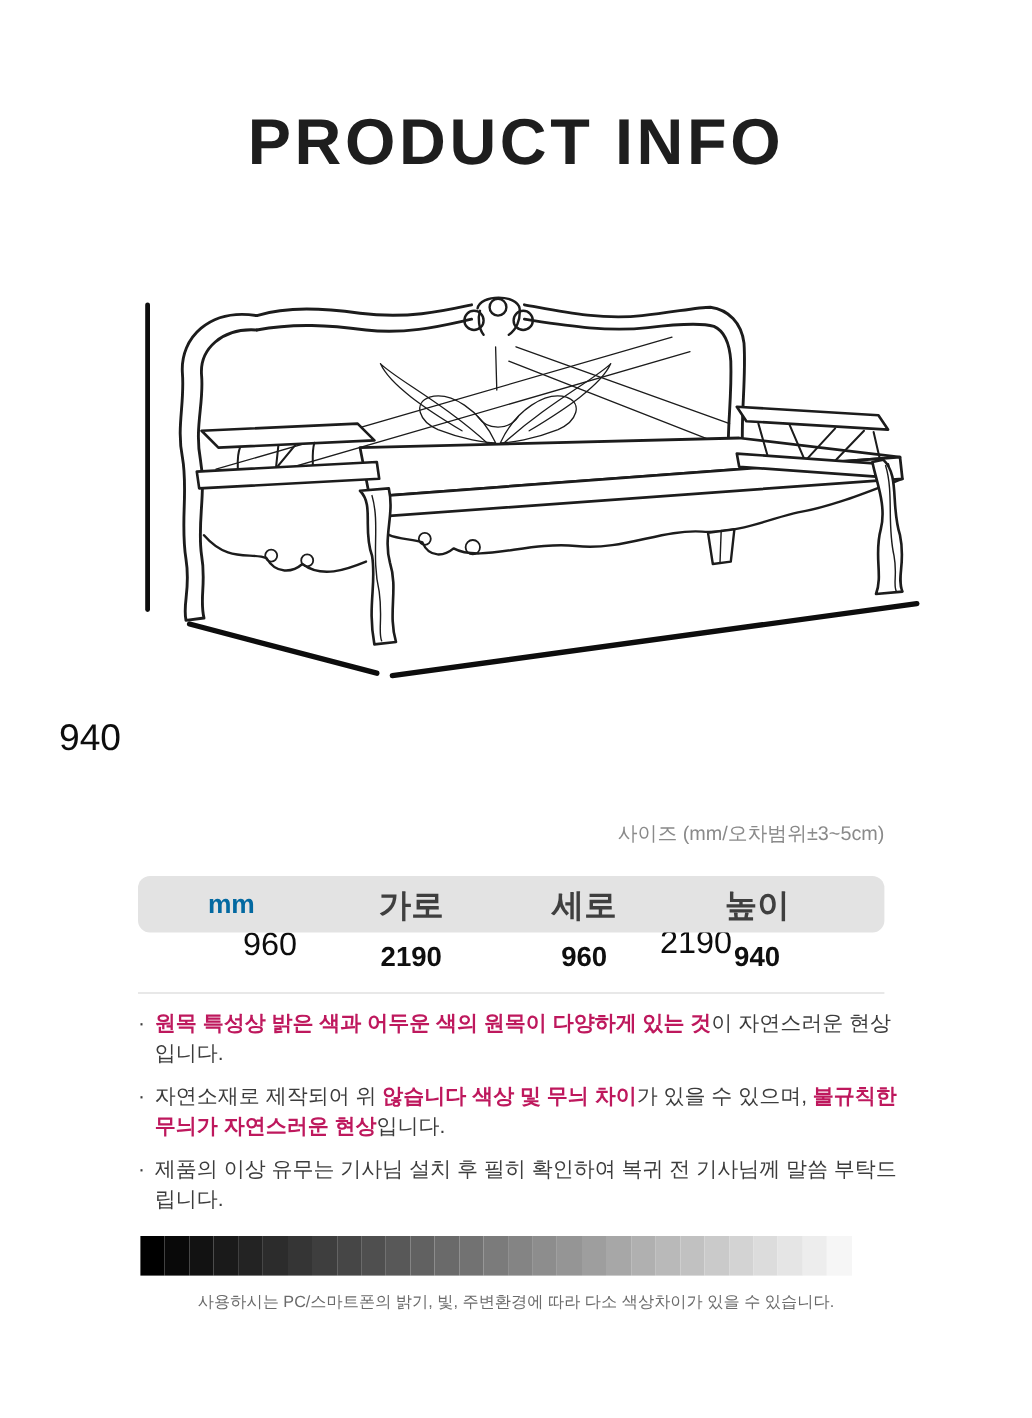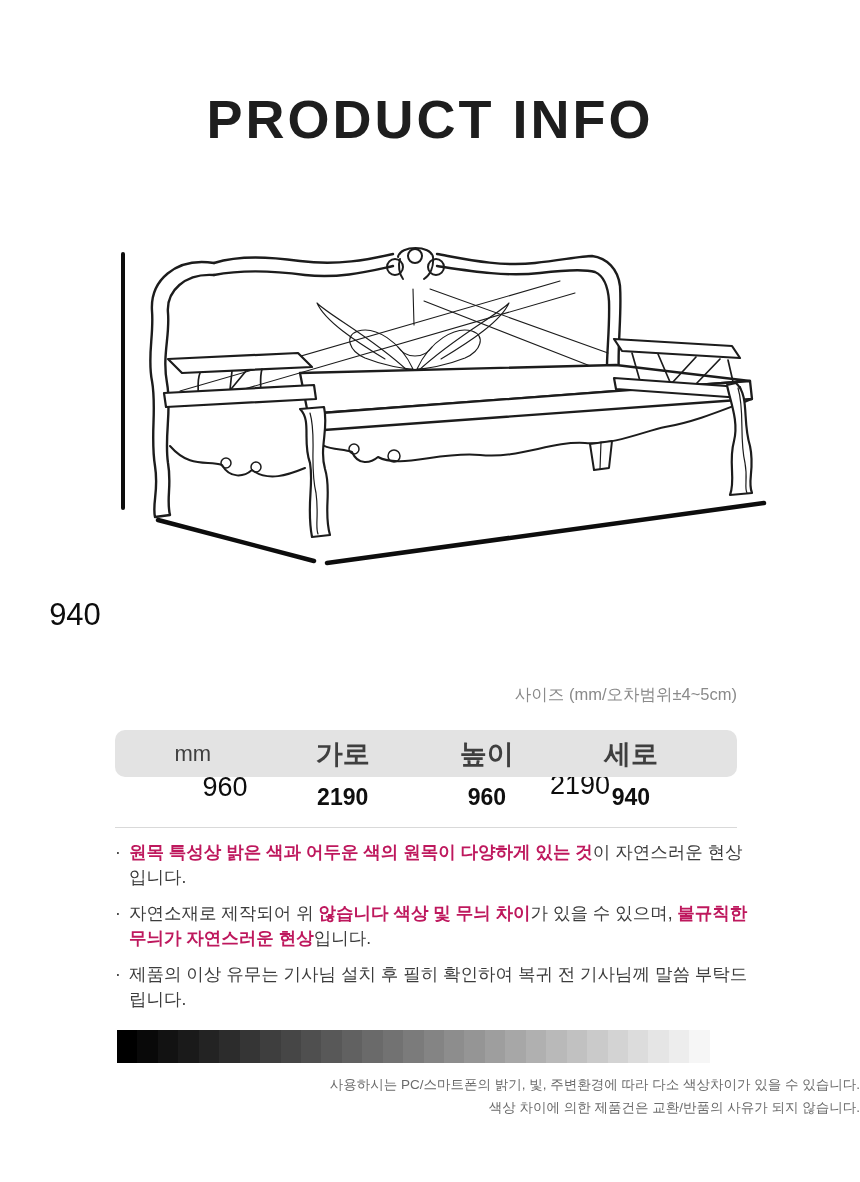--- a/index.html
+++ b/index.html
@@ -18,36 +18,36 @@
   .dim-width  { top:529px; left:525px; width:110px; font-size:27px; text-align:center; }
 
   .size-head { position:absolute; top:652px; left:115px; font-size:42px; letter-spacing:9px;
                color:#2e2e2e; font-weight:500; }
   .size-note { position:absolute; top:668px; right:123px; font-size:16.5px; color:#8a8a8a; }
 
   .size-table-head { position:absolute; top:714px; left:115px; width:622px; height:47px;
         background:#e3e3e3; border-radius:10px; display:grid;
         grid-template-columns:1.08fr 1fr 1fr 1fr; align-items:center; padding-right:34px; }
   .size-table-head .cell { text-align:center; font-size:27px; font-weight:bold; color:#3f3f3f; }
-  .size-table-head .cell.unit { font-weight:normal; font-size:22px; color:#404040; }
+  .size-table-head .cell.unit { font-weight:bold; font-size:22px; color:#0369a1; }
   .size-table-vals { position:absolute; top:768px; left:115px; width:622px; display:grid;
         grid-template-columns:1.08fr 1fr 1fr 1fr; padding-right:34px; }
   .size-table-vals .cell { text-align:center; font-size:23px; font-weight:bold; color:#0f0f0f; }
   .size-divider { position:absolute; top:811px; left:115px; width:622px; height:1px; background:#d9d9d9; }
 
   .notes { position:absolute; top:824px; left:115px; width:634px; }
   .note { position:relative; padding-left:14px; font-size:17.5px; line-height:25px;
           color:#3c3c3c; margin-bottom:11px; }
   .note .bullet { position:absolute; left:0; top:0; color:#3c3c3c; }
   .note b { color:#be185d; }
 
   .grayscale { position:absolute; top:1014px; left:117px; width:613px; height:33px; display:flex; }
   .grayscale div { flex:1; }
 
-  .footer { position:absolute; top:1057px; left:0; width:100%; text-align:right;
+  .footer { position:absolute; top:1057px; left:0; width:100%; text-align:center;
             font-size:13.5px; line-height:23px; color:#6b6b6b; }
 </style>
 </head>
 <body>
 
 <div class="page">
 
   <div class="title">PRODUCT INFO</div>
 
   <div class="drawing">
@@ -136,27 +136,27 @@
           <path d="M 738,147 C 745,170 739,196 745,222 C 748,238 744,246 747,252" stroke-width="1.2"></path>
         </g>
       </g>
     </svg>
 
     <div class="dim-label dim-height">940</div>
     <div class="dim-label dim-depth">960</div>
     <div class="dim-label dim-width">2190</div>
   </div>
 
-  <div class="size-note">사이즈 (mm/오차범위±4~5cm)</div>
+  <div class="size-note">사이즈 (mm/오차범위±3~5cm)</div>
 
   <div class="size-table-head">
     <div class="cell unit">mm</div>
     <div class="cell">가로</div>
+    <div class="cell">세로</div>
     <div class="cell">높이</div>
-    <div class="cell">세로</div>
   </div>
   <div class="size-table-vals">
     <div class="cell"></div>
     <div class="cell">2190</div>
     <div class="cell">960</div>
     <div class="cell">940</div>
   </div>
   <div class="size-divider"></div>
 
   <div class="notes">
@@ -199,16 +199,15 @@
       <div style="background: rgb(211, 211, 211);"></div>
       <div style="background: rgb(220, 220, 220);"></div>
       <div style="background: rgb(229, 229, 229);"></div>
       <div style="background: rgb(237, 237, 237);"></div>
       <div style="background: rgb(246, 246, 246);"></div>
       <div style="background: rgb(255, 255, 255);"></div>
     </div>
 
   <div class="footer">
     <div>사용하시는 PC/스마트폰의 밝기, 빛, 주변환경에 따라 다소 색상차이가 있을 수 있습니다.</div>
-    <div>색상 차이에 의한 제품건은 교환/반품의 사유가 되지 않습니다.</div>
   </div>
 
 </div>
 
 </body></html>

